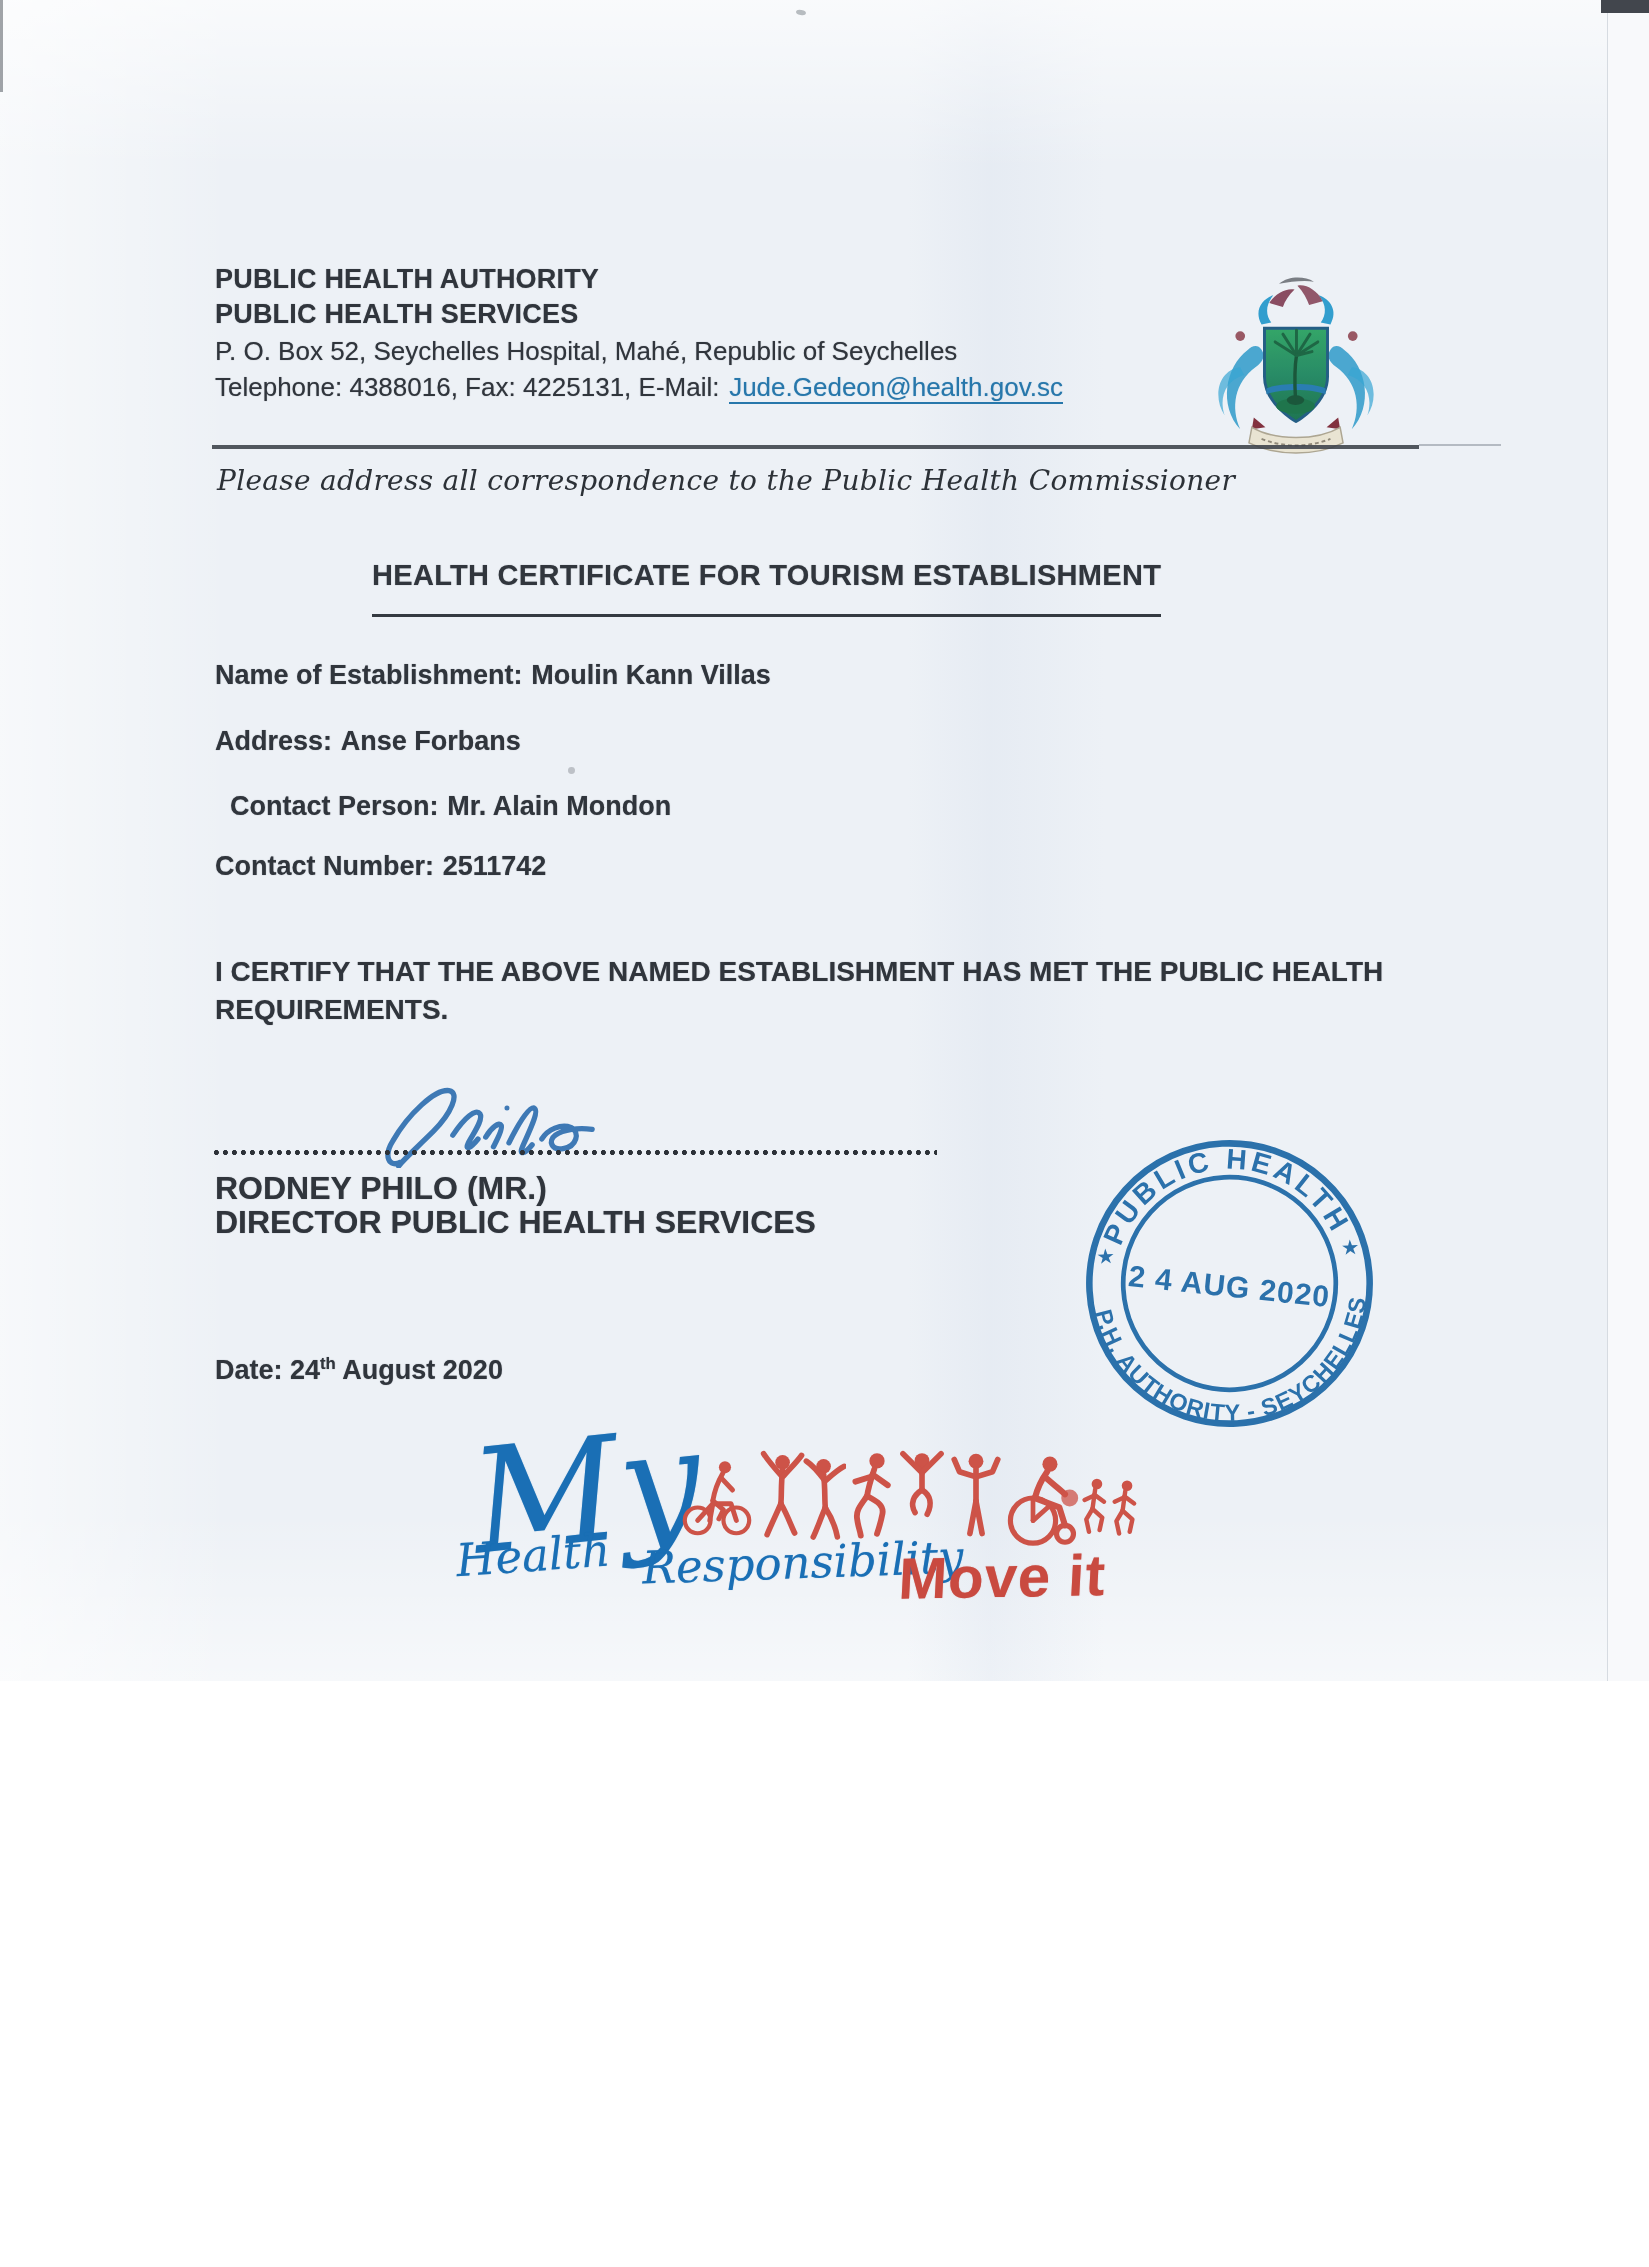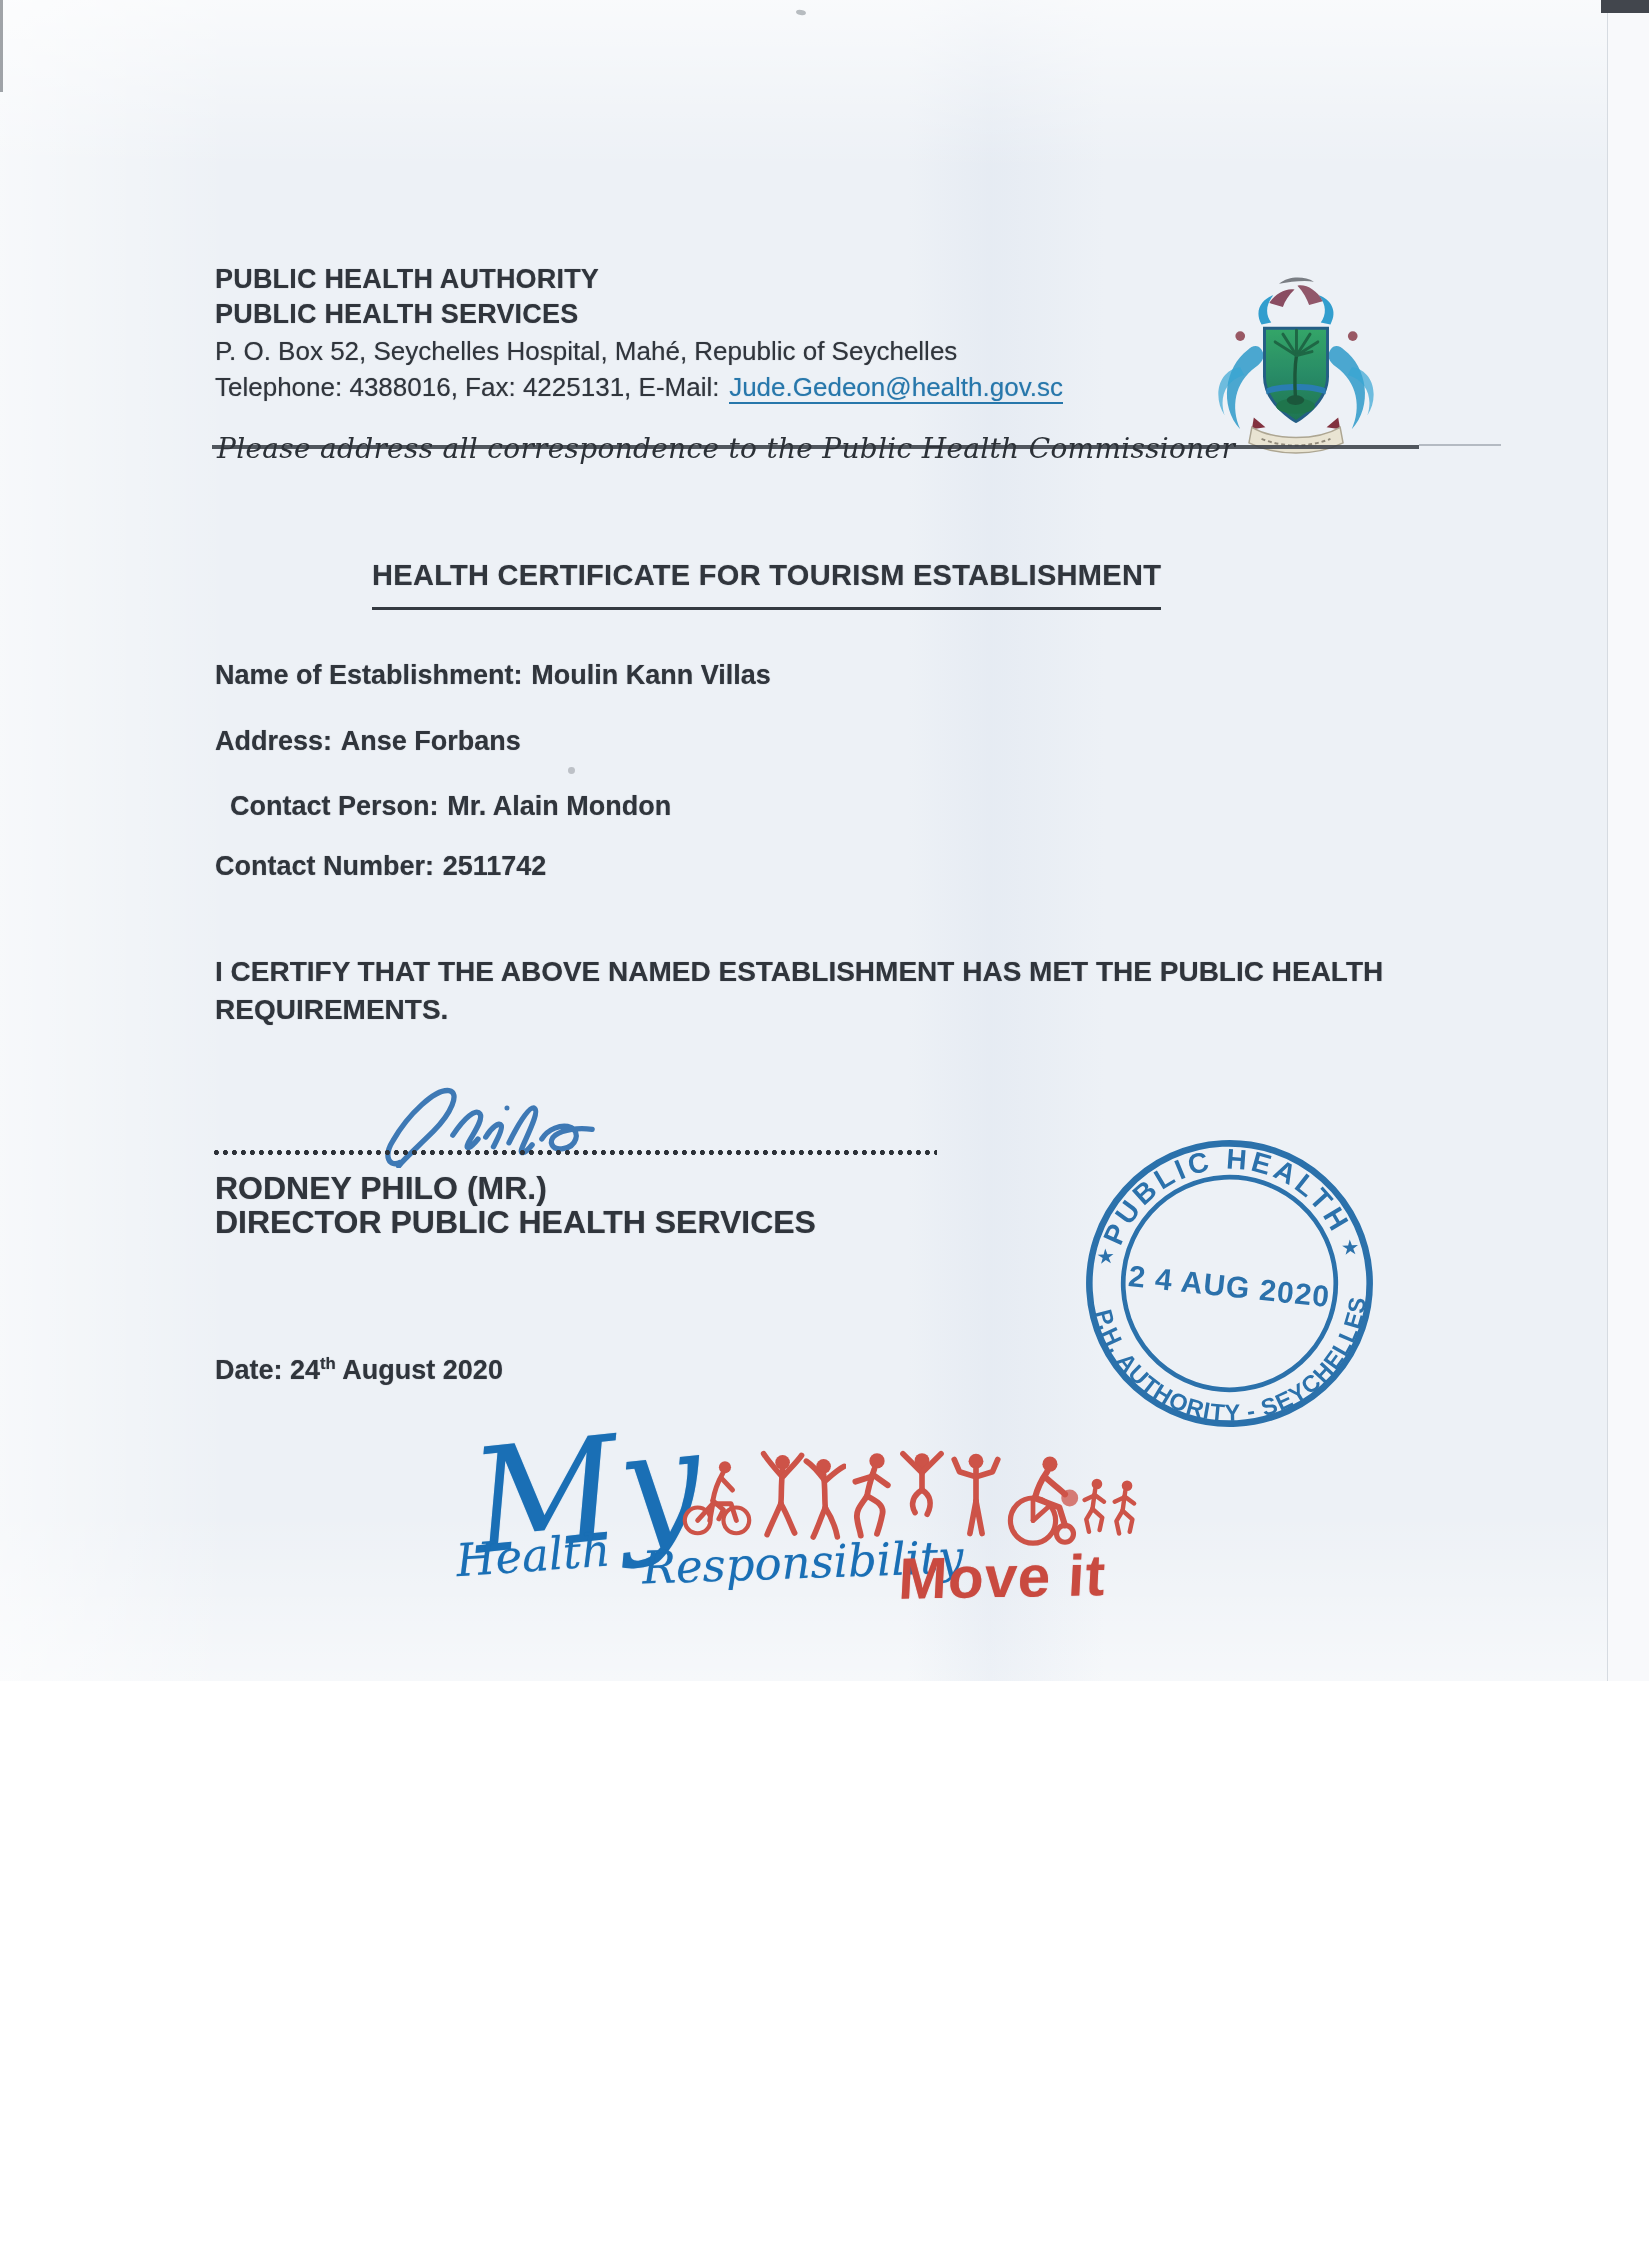--- a/index.html
+++ b/index.html
@@ -15,21 +15,21 @@
   }
   .abs{position:absolute;}
   .scanline{text-shadow:0 0 1px rgba(44,50,60,.5);}
   .b{font-weight:700;letter-spacing:0.2px;}
   .org{font-size:27px;}
   .addr{font-size:26px;}
   .email-link{color:#2777ab;text-decoration:none;border-bottom:2.9px solid #2777ab;margin-left:9.7px;text-shadow:0 0 1px rgba(39,119,171,.45);}
   .rule{background:#3b4149;opacity:.88;}
   .rule-ext{background:rgba(110,120,130,.45);}
   .notice{font-family:"DejaVu Serif",serif;font-style:italic;font-size:28px;color:#2c3137;letter-spacing:0.3px;}
-  .doc-title{font-size:29px;font-weight:700;letter-spacing:0.3px;color:#31363d;border-bottom:3.9px solid #343a41;padding-bottom:15px;display:inline-block;}
+  .doc-title{font-size:29px;font-weight:700;letter-spacing:0.3px;color:#31363d;border-bottom:3.9px solid #343a41;padding-bottom:22px;display:inline-block;}
   .field{font-size:27px;font-weight:700;}
   .field .val{margin-left:8.7px;}
   .certify{font-size:28px;font-weight:700;width:1291px;line-height:38px;}
   .sig-dots{width:724px;height:6.8px;background-image:radial-gradient(circle at 3.4px 3.4px,#2d3238 2.2px,rgba(0,0,0,0) 2.8px);background-size:9px 6.8px;background-repeat:repeat-x;}
   .signatory{font-size:32px;font-weight:700;}
   .underl{border-bottom:3.4px solid #31363d;padding-bottom:1.9px;display:inline-block;}
   .datel{font-size:27px;font-weight:700;}
   .datel sup{font-size:.62em;vertical-align:super;}
   .stamp{transform:rotate(-3deg);opacity:.93;}
   .script{font-family:"DejaVu Serif",serif;font-style:italic;color:#1a6fb5;text-shadow:0 0 1px rgba(26,111,181,.4);}
@@ -99,21 +99,21 @@
       <ellipse cx="87" cy="130" rx="9" ry="5" fill="#0a4a2c"></ellipse>
       <path d="M44,148 L56,158 L42,160 Z" fill="#7a2230"></path>
       <path d="M131,148 L119,158 L133,160 Z" fill="#7a2230"></path>
       <path d="M42,158 C66,172 109,172 133,158 L136,174 C108,188 67,188 39,174 Z" fill="#e9e3d0" stroke="#a8a08a" stroke-width="1.5"></path>
       <path d="M52,170 C75,179 100,179 123,170" stroke="#8a8270" stroke-width="2" fill="none" stroke-dasharray="4 3"></path>
     </g>
   </svg>
 
   <div class="abs rule" style="left:212px;top:445px;width:1207px;height:3.9px;"></div>
   <div class="abs rule-ext" style="left:1419px;top:444px;width:82px;height:1.9px;"></div>
-  <div class="abs notice" style="left:217px;top:432px;">Please address all correspondence to the Public Health Commissioner</div>
+  <div class="abs notice" style="left:217px;top:464px;">Please address all correspondence to the Public Health Commissioner</div>
 
   <div class="abs scanline" style="left:372px;top:559px;">
     <span class="doc-title">HEALTH CERTIFICATE FOR TOURISM ESTABLISHMENT</span>
   </div>
 
   <div class="abs field scanline" style="left:215px;top:660px;">
     <span>Name of Establishment:</span><span class="val">Moulin Kann Villas</span>
   </div>
   <div class="abs field scanline" style="left:215px;top:726px;">
     <span>Address:</span><span class="val">Anse Forbans</span>

